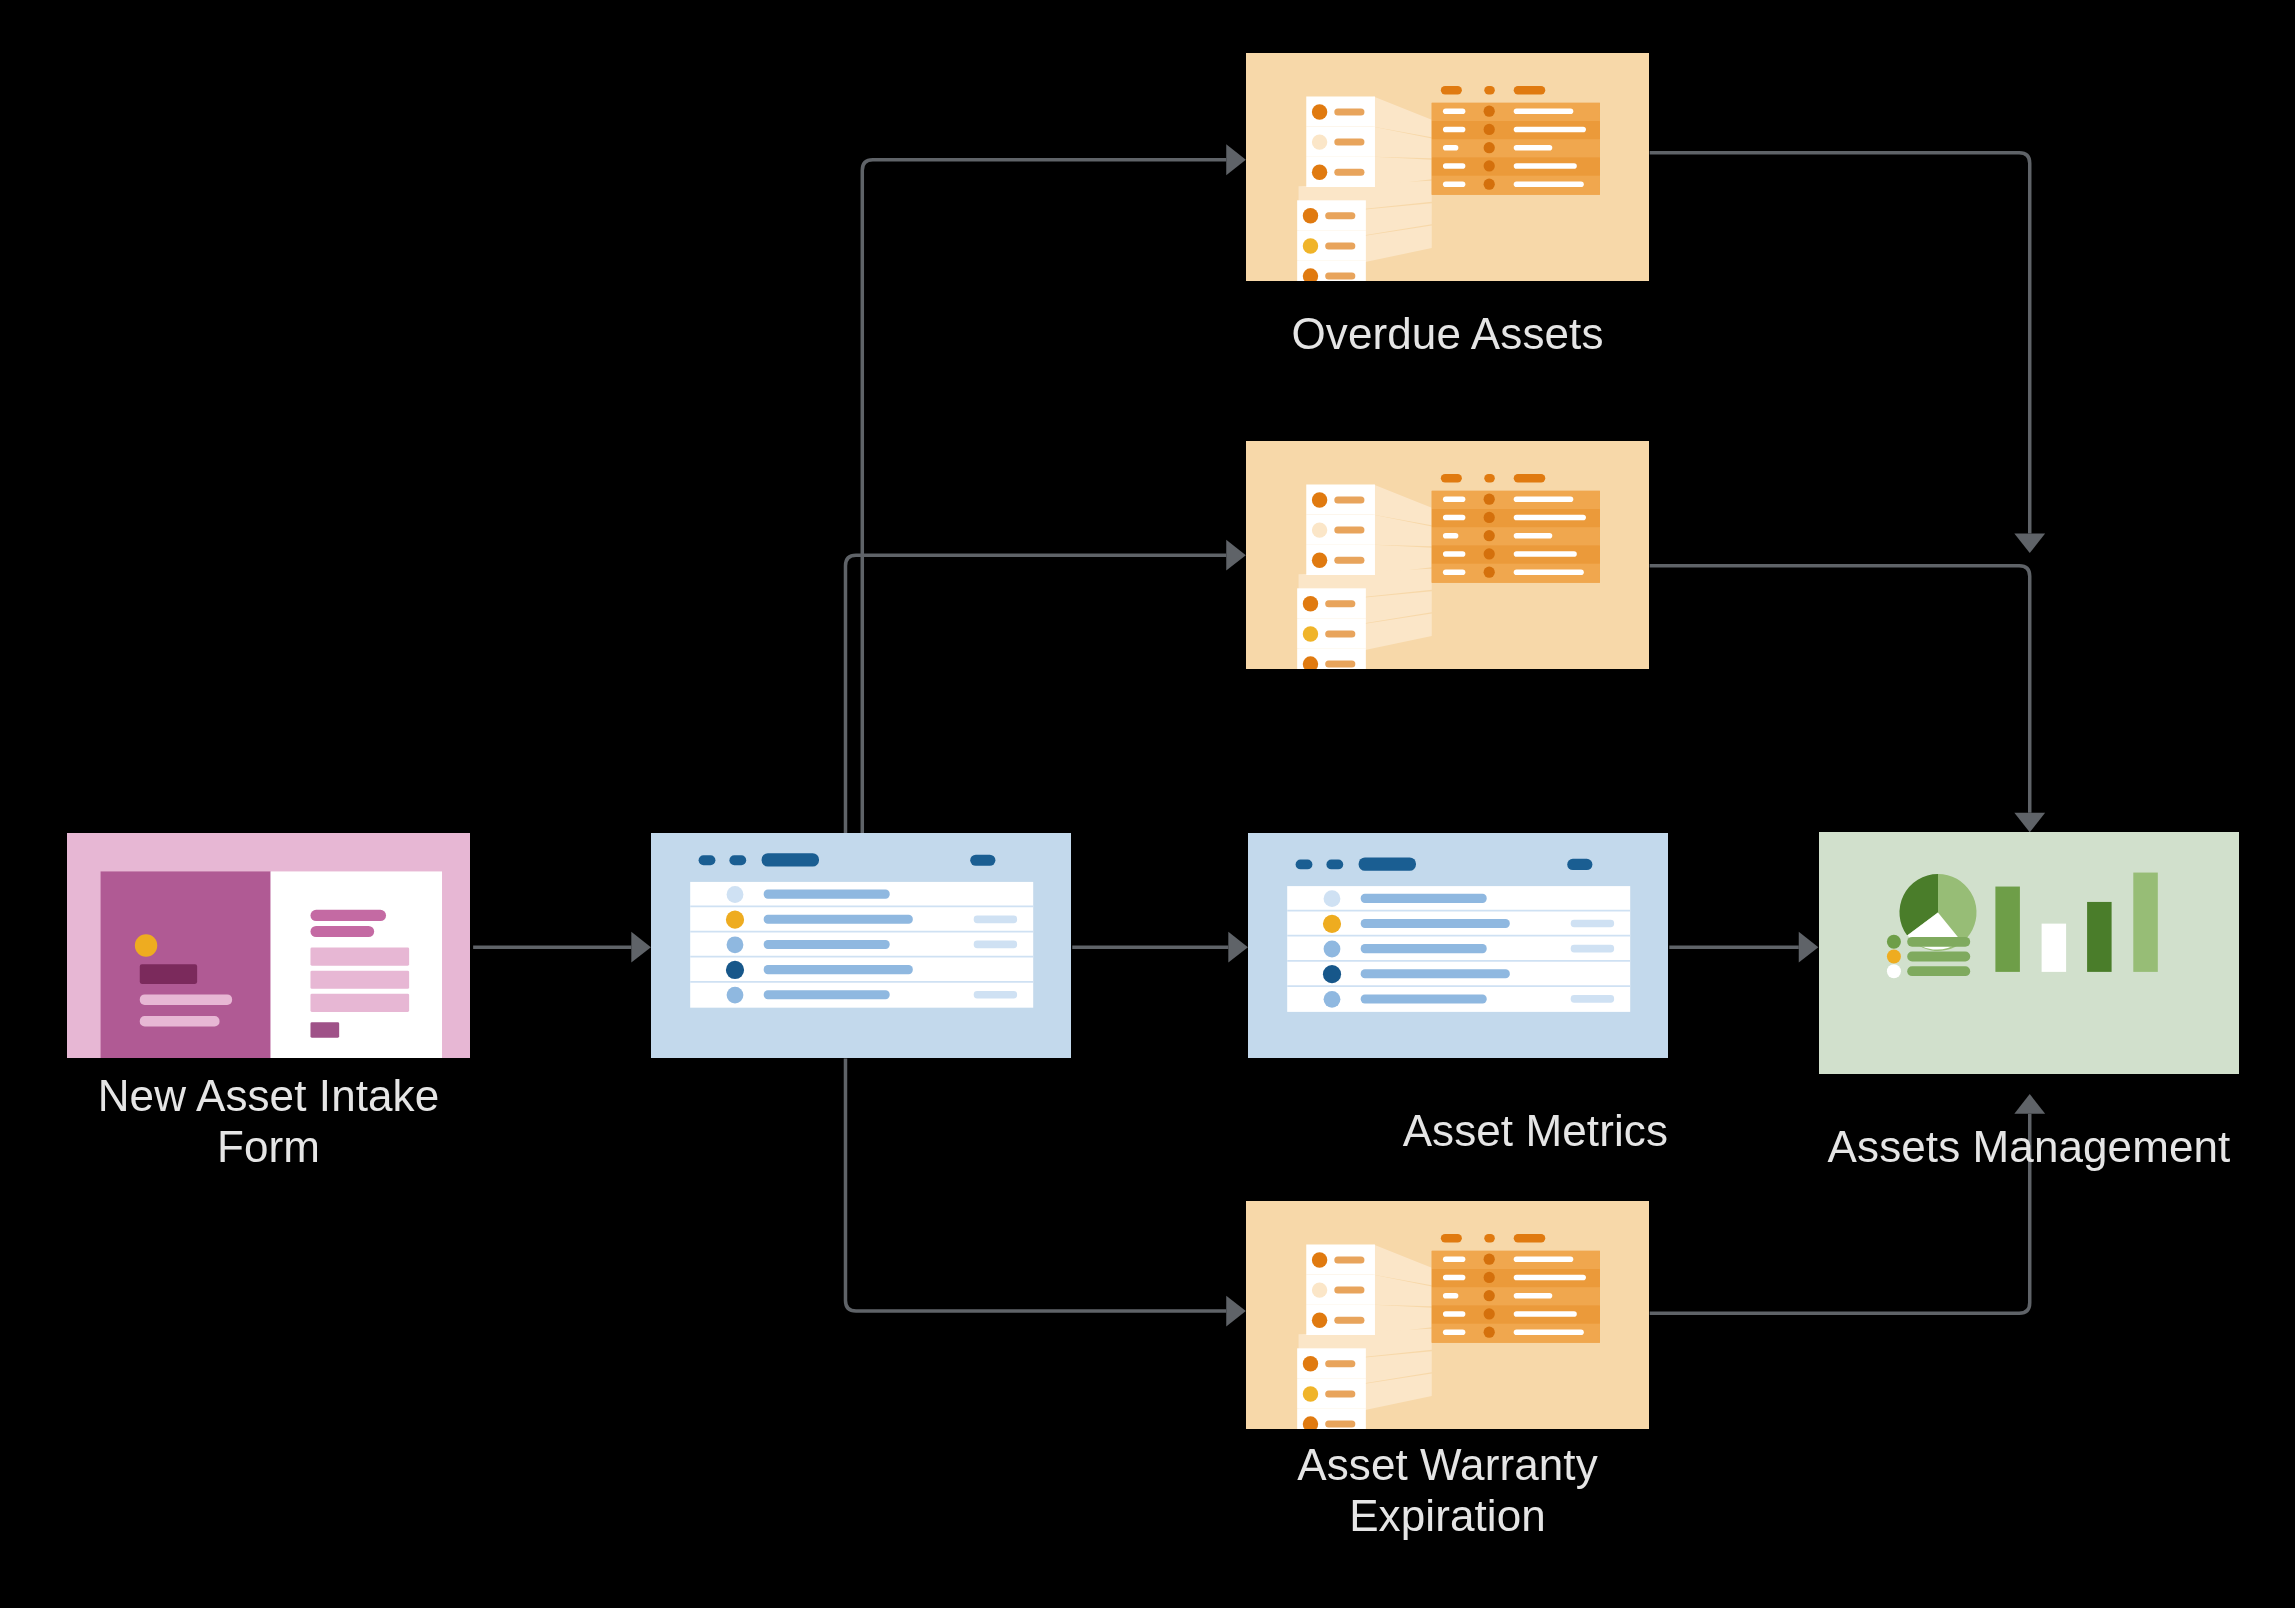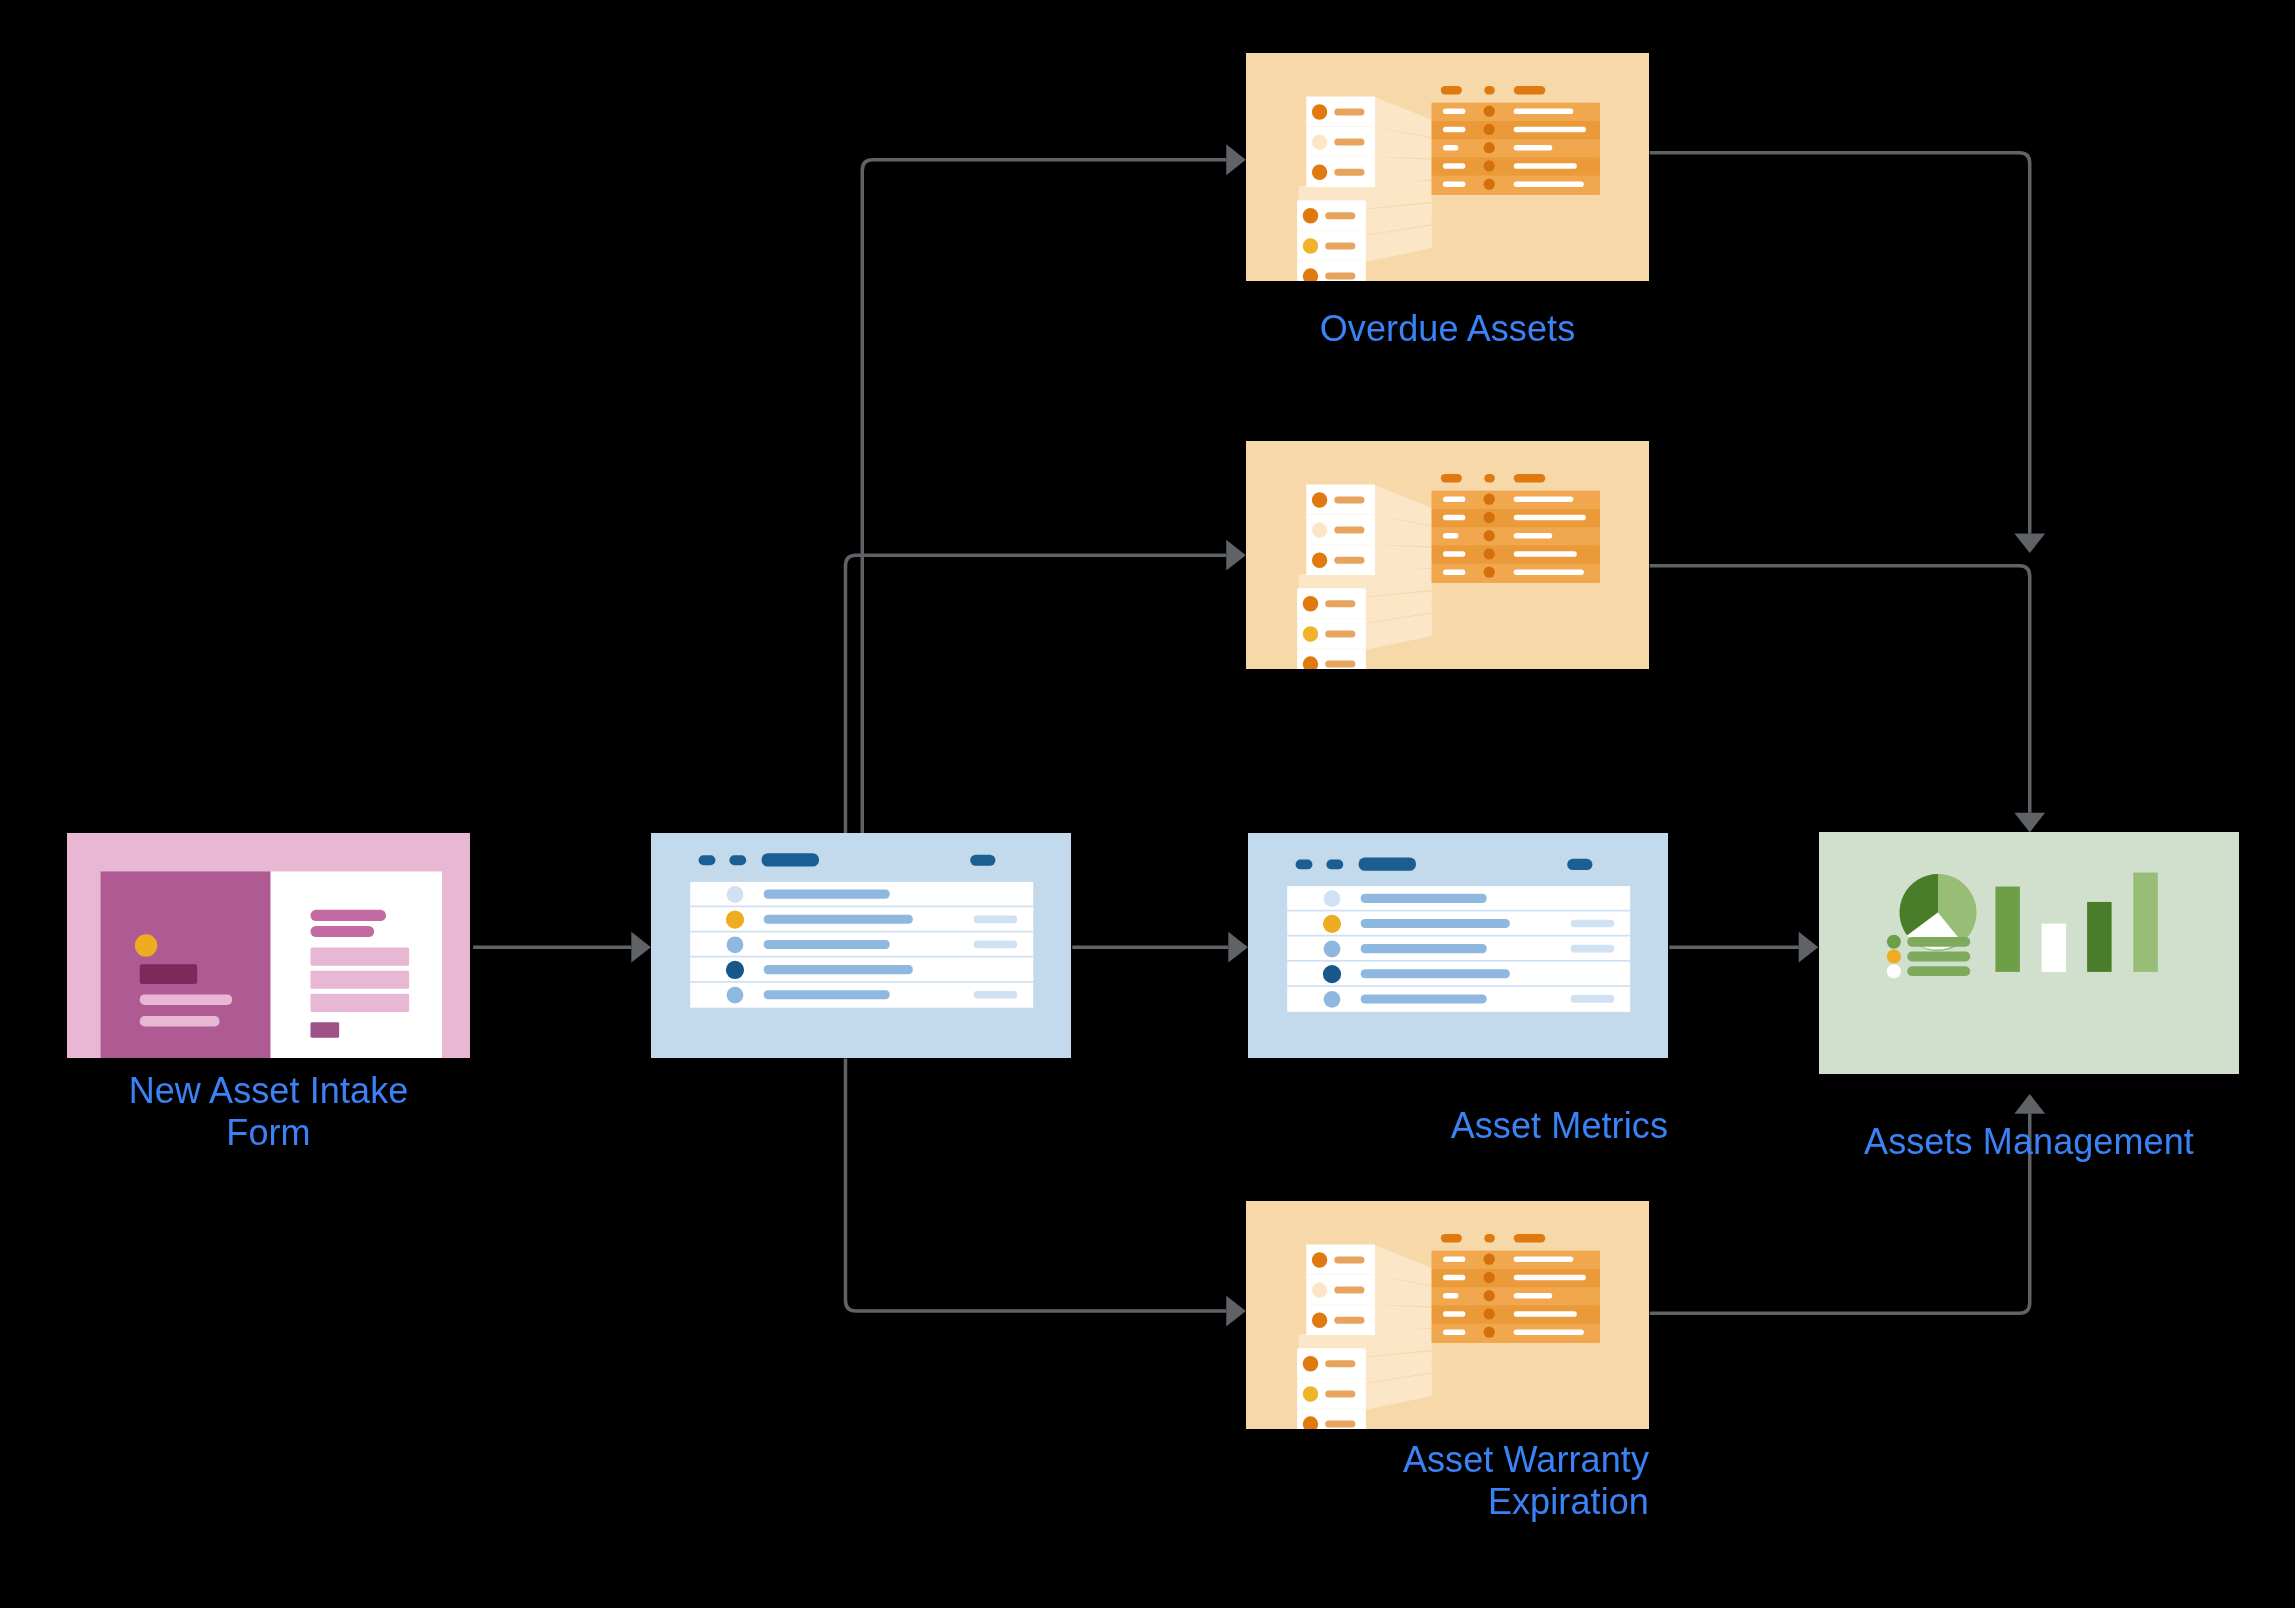--- a/index.html
+++ b/index.html
@@ -1,22 +1,22 @@
 <!DOCTYPE html>
 <html style="font-size:11.2px"><head>
 <meta charset="utf-8">
 <style>
   html,body{margin:0;padding:0;background:#000;}
   body{width:2295px;height:1608px;position:relative;overflow:hidden;
        font-family:"Liberation Sans","DejaVu Sans",sans-serif;}
   #stage{position:absolute;left:0;top:0;width:2295px;height:1608px;}
   .node{position:absolute;box-sizing:border-box;}
   .art{position:absolute;left:0;top:0;width:100%;height:100%;}
-  .caption{position:absolute;text-align:center;color:#3b82f6;
-           font-size:36px;line-height:1.17;font-weight:400;letter-spacing:0.1px;
+  .caption{position:absolute;text-align:center;color:#e5e5e5;
+           font-size:44px;line-height:1.17;font-weight:400;letter-spacing:0.1px;
            white-space:pre-line;}
   svg.edges{position:absolute;left:0;top:0;width:2295px;height:1608px;overflow:visible;}
   .edge{fill:none;stroke:#5f6368;stroke-width:5;}
   .ahead{fill:#5f6368;}
 </style>
 </head>
 <body>
 
 <div id="stage">
 
@@ -320,17 +320,17 @@
       <circle cx="347" cy="135" r="8" fill="#d4700c"></circle>
       <rect x="382" y="131" width="55" height="8" rx="4" fill="#ffffff"></rect>
       <rect x="281" y="157" width="32" height="8" rx="4" fill="#ffffff"></rect>
       <circle cx="347" cy="161" r="8" fill="#d4700c"></circle>
       <rect x="382" y="157" width="90" height="8" rx="4" fill="#ffffff"></rect>
       <rect x="281" y="183" width="32" height="8" rx="4" fill="#ffffff"></rect>
       <circle cx="347" cy="187" r="8" fill="#d4700c"></circle>
       <rect x="382" y="183" width="100" height="8" rx="4" fill="#ffffff"></rect>
     </svg>
   </div>
-  <div class="caption" style="left:1246px;top:1439px;width:403px;text-align:right;">Asset Warranty
+  <div class="caption" style="left:1246px;top:1439px;width:403px;">Asset Warranty
 Expiration</div>
 
 </div>
 
 
 </body></html>

